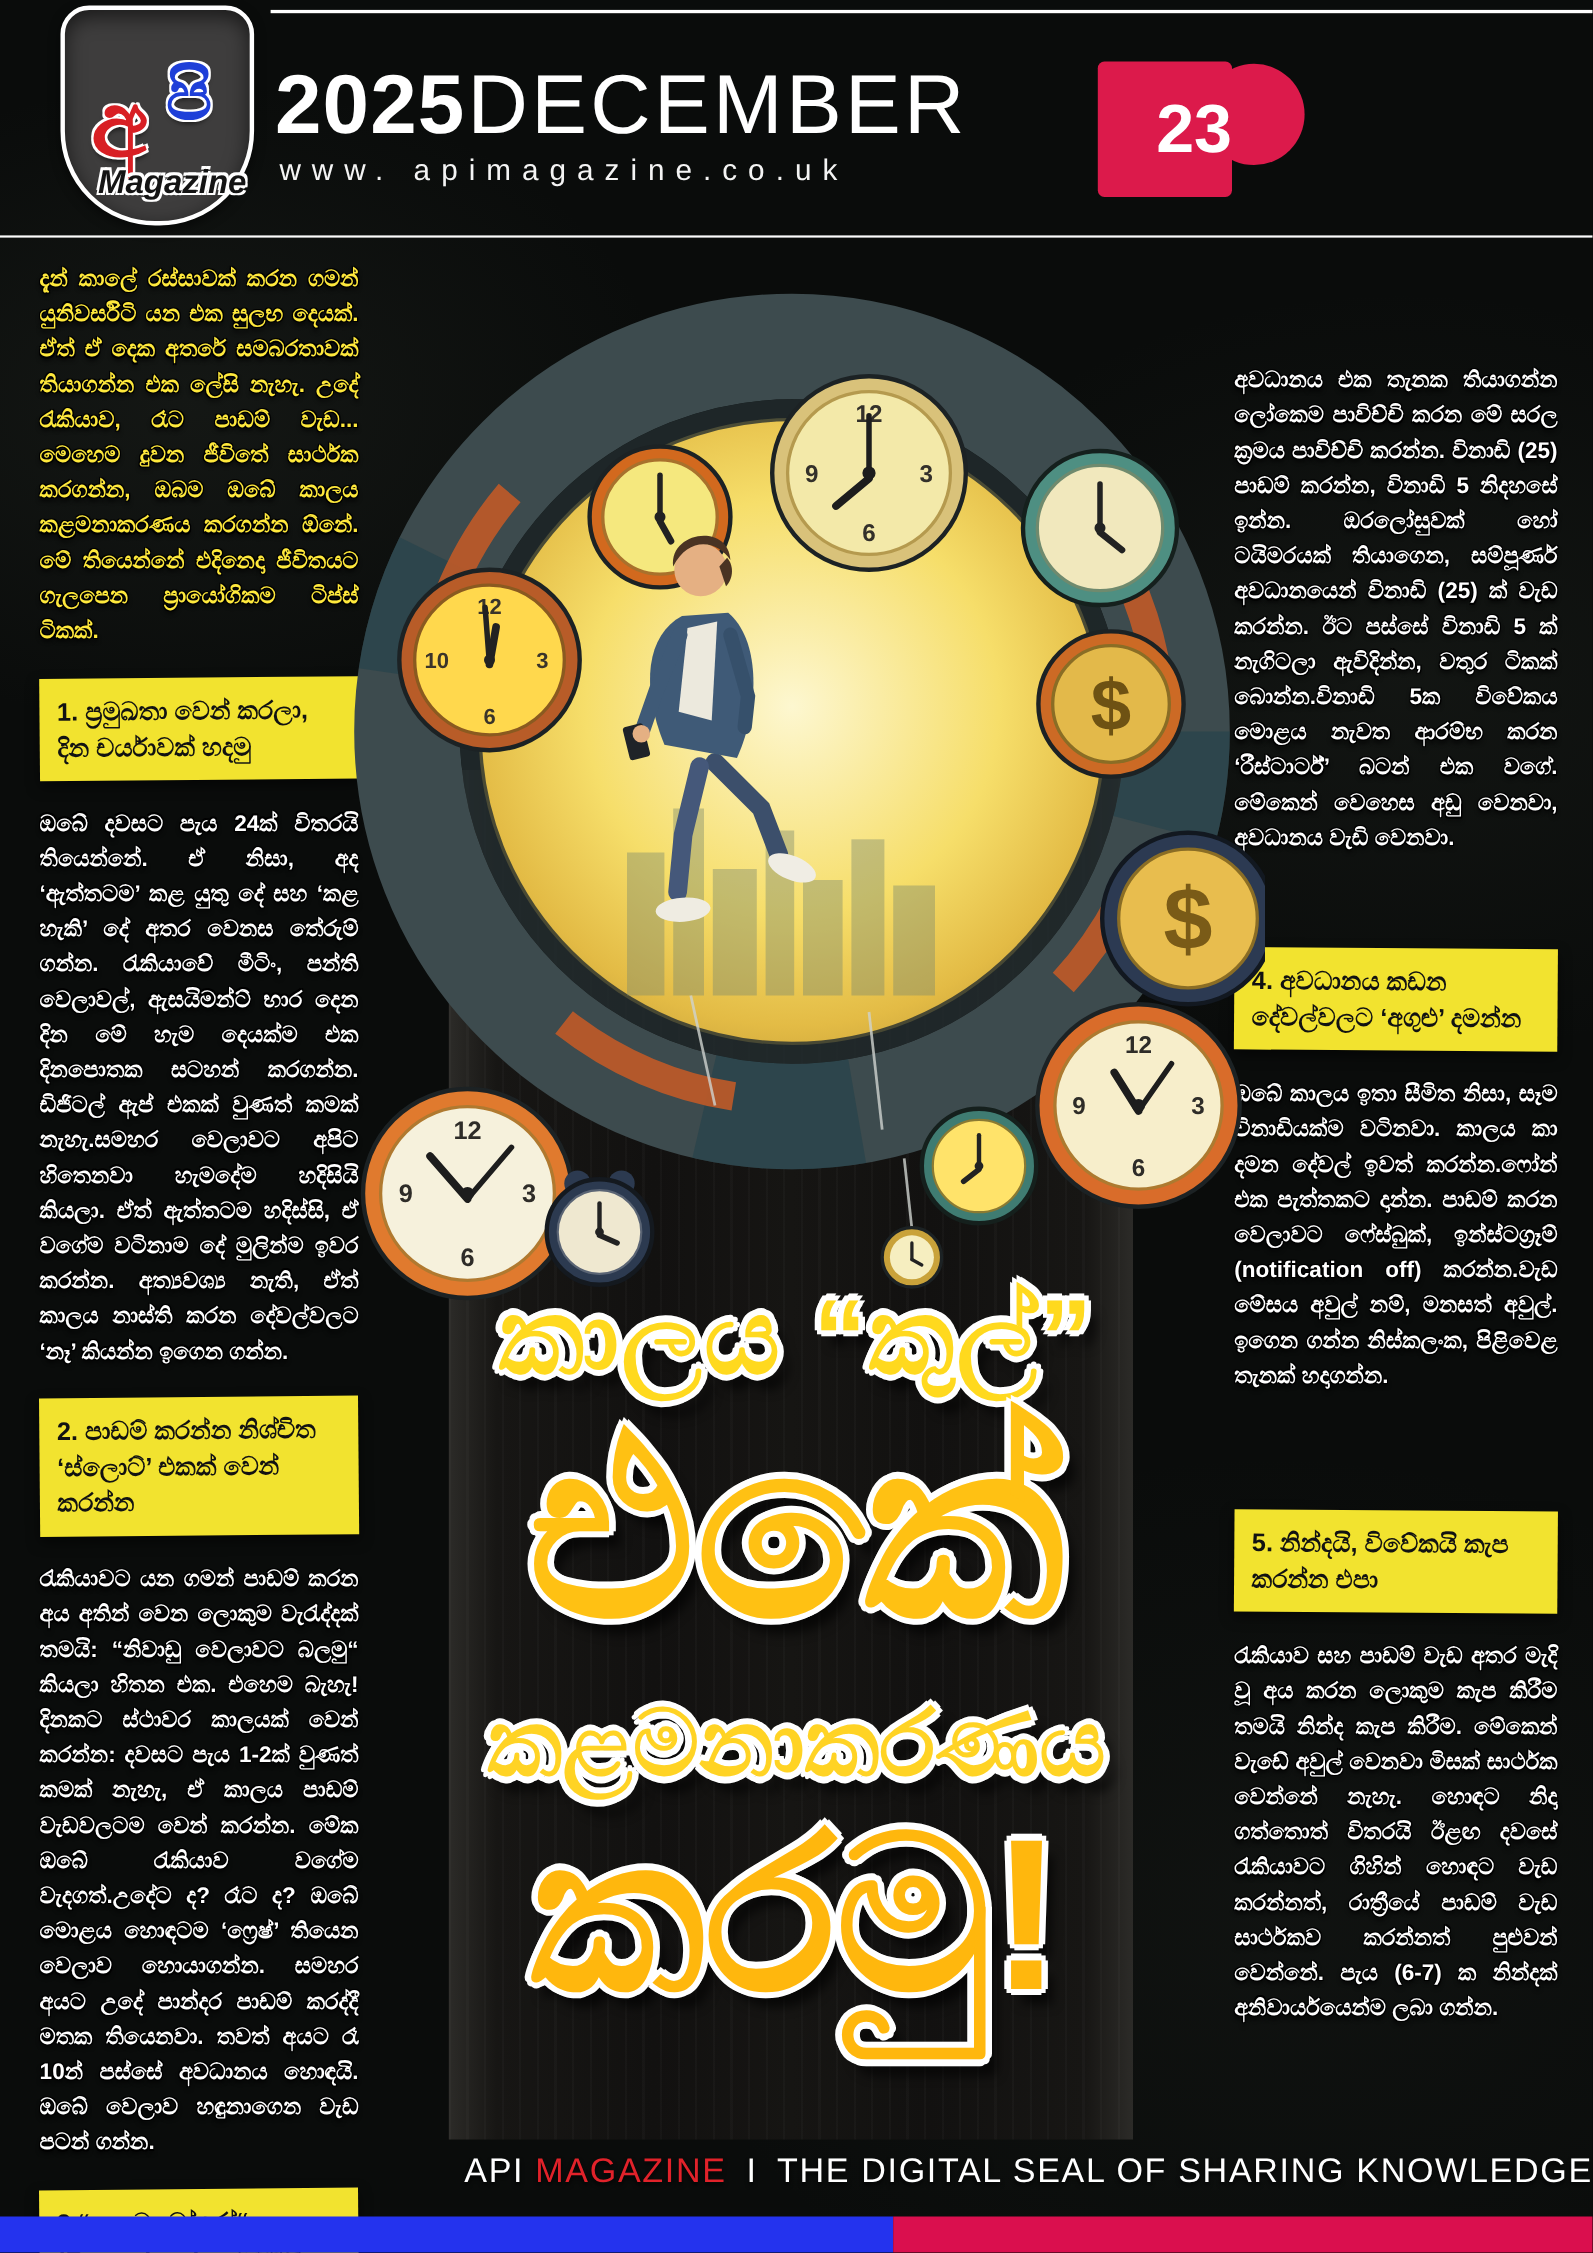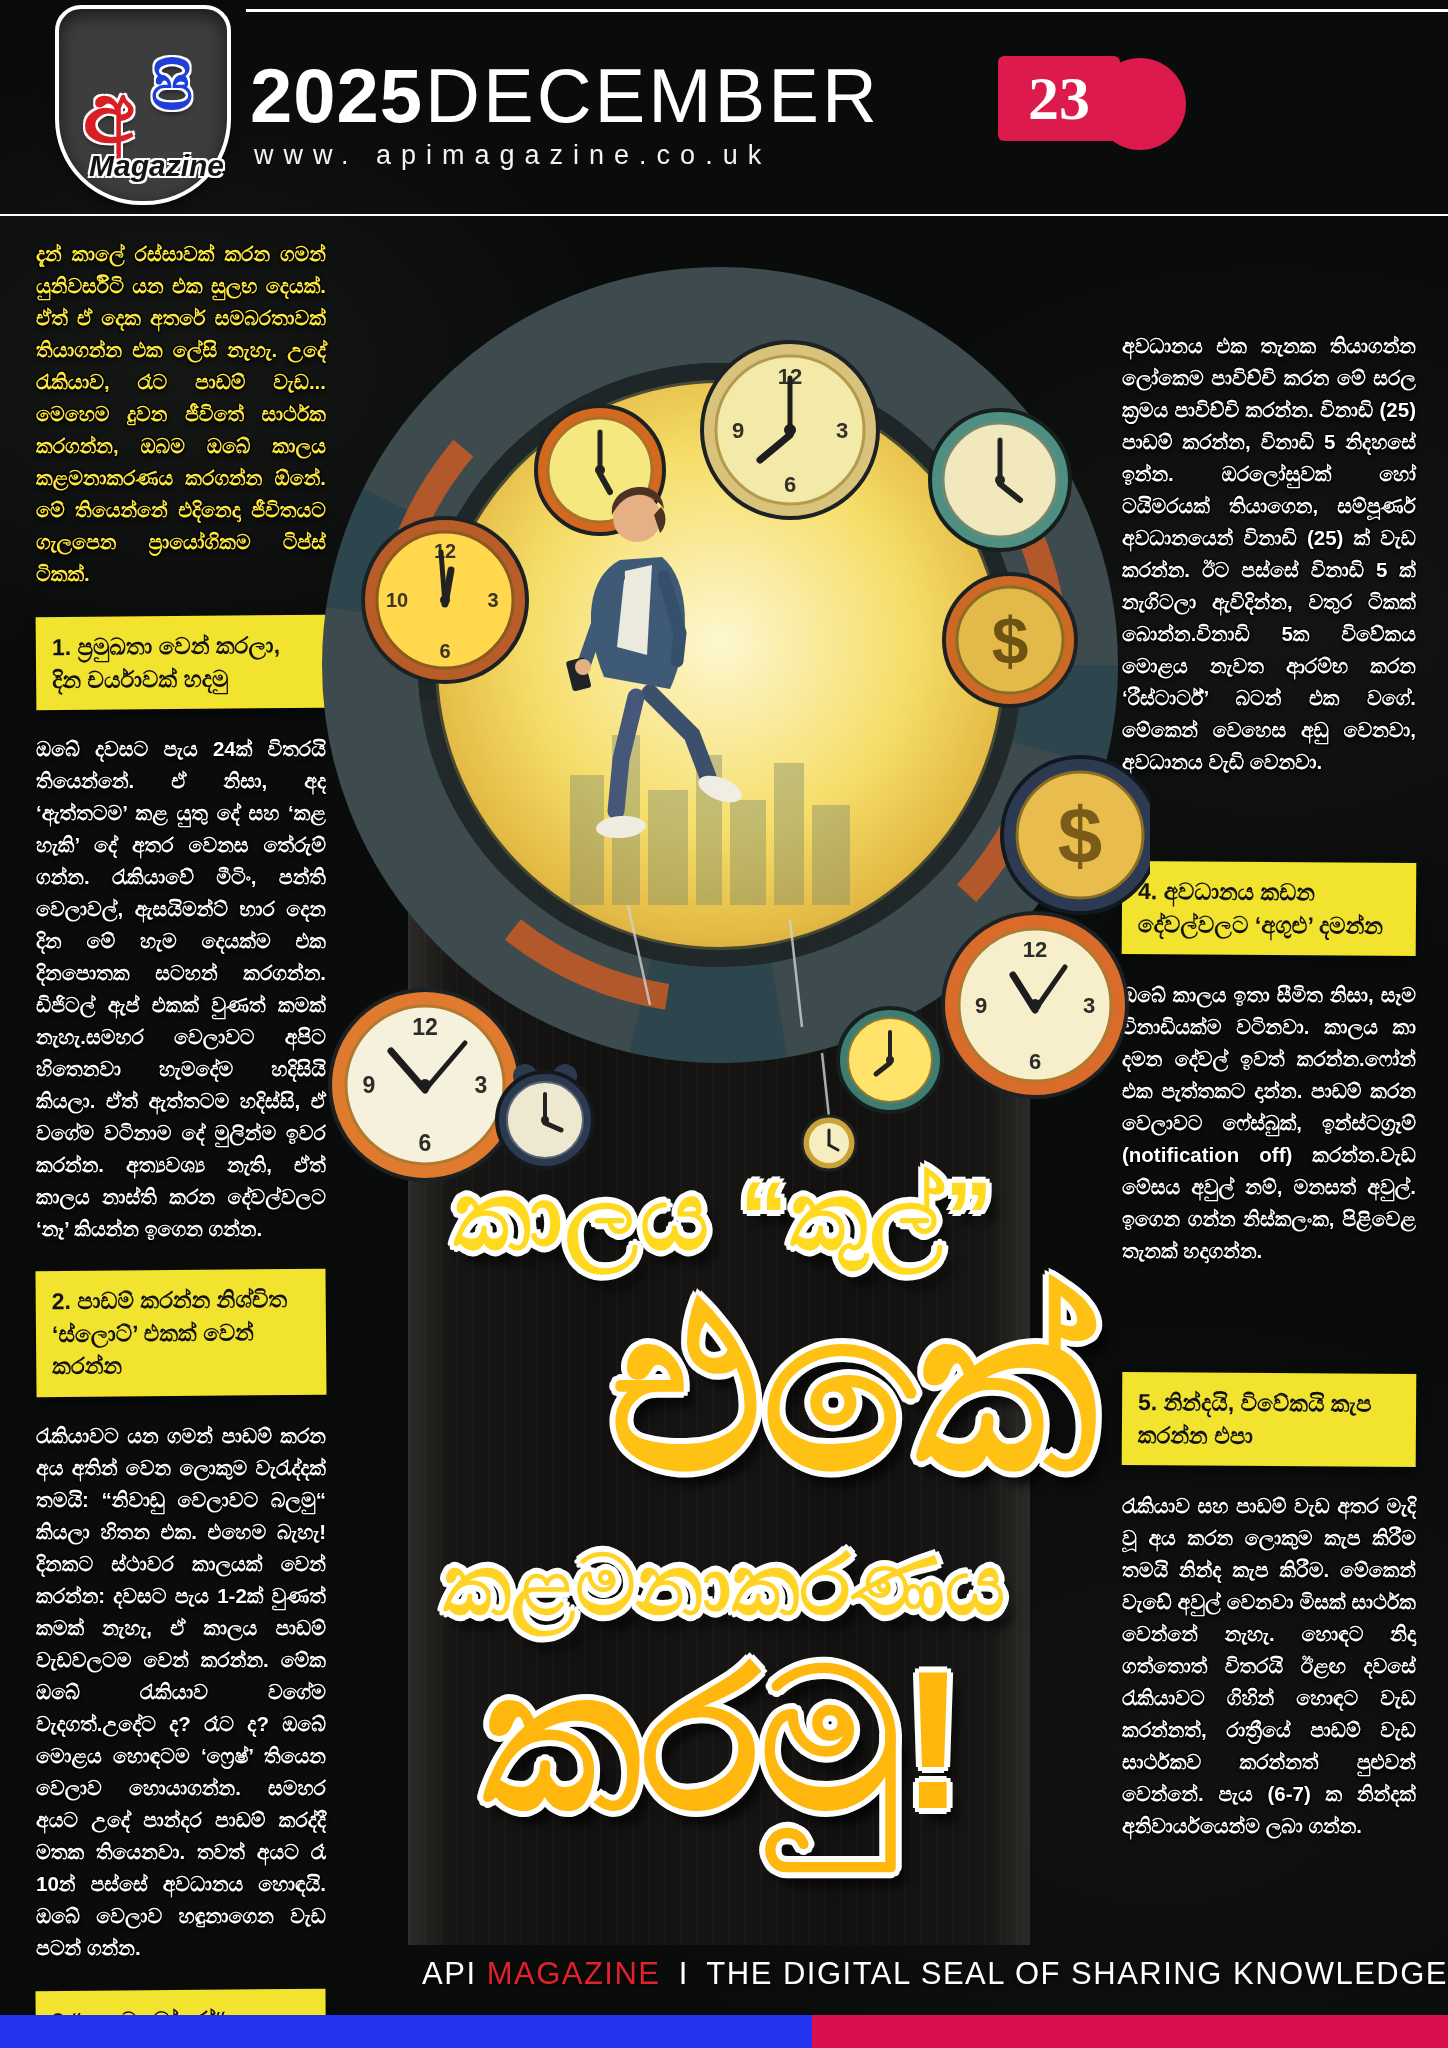--- a/index.html
+++ b/index.html
@@ -24,22 +24,22 @@
     text-shadow:-2px -2px 0 #fff,2px -2px 0 #fff,-2px 2px 0 #fff,2px 2px 0 #fff,0 4px 4px rgba(0,0,0,.5); }
   .logo-word { position:absolute; left:30px; top:140px; font-size:30px; font-weight:700; font-style:italic; color:#141414;
     letter-spacing:0px;
     text-shadow:-2px -2px 0 #fff,2px -2px 0 #fff,-2px 2px 0 #fff,2px 2px 0 #fff; }
   .masthead { position:absolute; left:250px; top:52px; color:#fff; white-space:nowrap; }
   .masthead .year { font-size:76px; font-weight:900; letter-spacing:1px; }
   .masthead .month { font-size:76px; font-weight:400; letter-spacing:3px; margin-left:2px; }
   .site-url { position:absolute; left:254px; top:140px; color:#f4f4f4; font-size:27px; letter-spacing:10px; font-weight:400; }
   .date-badge { position:absolute; left:998px; top:56px; width:188px; height:96px; }
   .date-badge .circle { position:absolute; right:0; top:2px; width:92px; height:92px; border-radius:50%; background:#dc1a4b; }
-  .date-badge .rect { position:absolute; left:0; top:0; width:122px; height:85px; background:#dc1a4b; border-radius:6px;
-    display:flex; align-items:center; justify-content:center;font-family:Liberation Serif, serif; }
+  .date-badge .rect { position:absolute; left:0; top:0; width:122px; height:123px; background:#dc1a4b; border-radius:6px;
+    display:flex; align-items:center; justify-content:flex-end; }
   .date-badge .num { color:#fff; font-size:62px; font-weight:800; }
 
   
   .col { position:absolute; top:238px; width:290px; color:#fff; }
   .col-left { left:36px; }
   .col-right { left:1122px; width:294px; }
   .para { font-size:20.5px; line-height:1.56; text-align:justify; font-weight:600;
     text-shadow:-1px -1px 0 #000,1px -1px 0 #000,-1px 1px 0 #000,1px 1px 0 #000,0 3px 4px rgba(0,0,0,.85); }
   .para.intro-yellow { color:#ffe93c; }
   .heading-box { background:#f2e32f; color:#121212; font-size:23px; font-weight:700; line-height:1.42;
@@ -58,21 +58,21 @@
   .wheel-svg { position:absolute; left:320px; top:215px; width:830px; height:980px; z-index:2; }
 
   
   .title-block { position:absolute; left:350px; top:1168px; width:748px; text-align:center; z-index:3; line-height:1; }
   .t-outline { 
     text-shadow:
       0 -6px 0 #fff, 4px -4px 0 #fff, 6px 0 0 #fff, 4px 4px 0 #fff,
       0 6px 0 #fff, -4px 4px 0 #fff, -6px 0 0 #fff, -4px -4px 0 #fff,
       10px 14px 10px rgba(0,0,0,.65); font-weight:800; display:block; }
   .t1 { font-size:96px; color:#ffd91e; letter-spacing:2px; }
-  .t2 { font-size:225px; color:#ffc113; margin-top:14px;text-align:right; }
+  .t2 { font-size:225px; color:#ffc113; margin-top:14px; }
   .t3 { font-size:84px; color:#ffd324; margin-top:40px; }
   .t4 { font-size:196px; color:#ffb70d; margin-top:16px; }
 
   
   .footer-line { position:absolute; left:0; right:0; top:1956px; text-align:right; z-index:4;
     font-size:31px; font-weight:400; letter-spacing:1.5px; color:#fff;
     text-shadow:0 2px 4px rgba(0,0,0,.8); }
   .footer-line .mag { color:#e1222a; }
   .footer-line .sep { color:#fff; padding:0 8px; }
   .bar { position:absolute; top:2015px; height:33px; z-index:4; }

